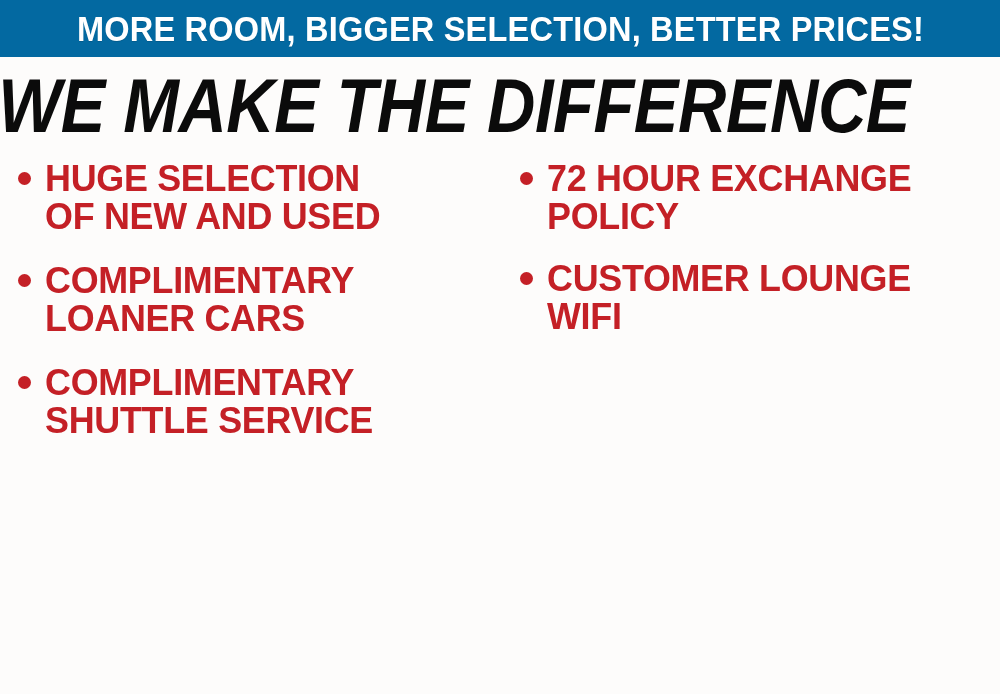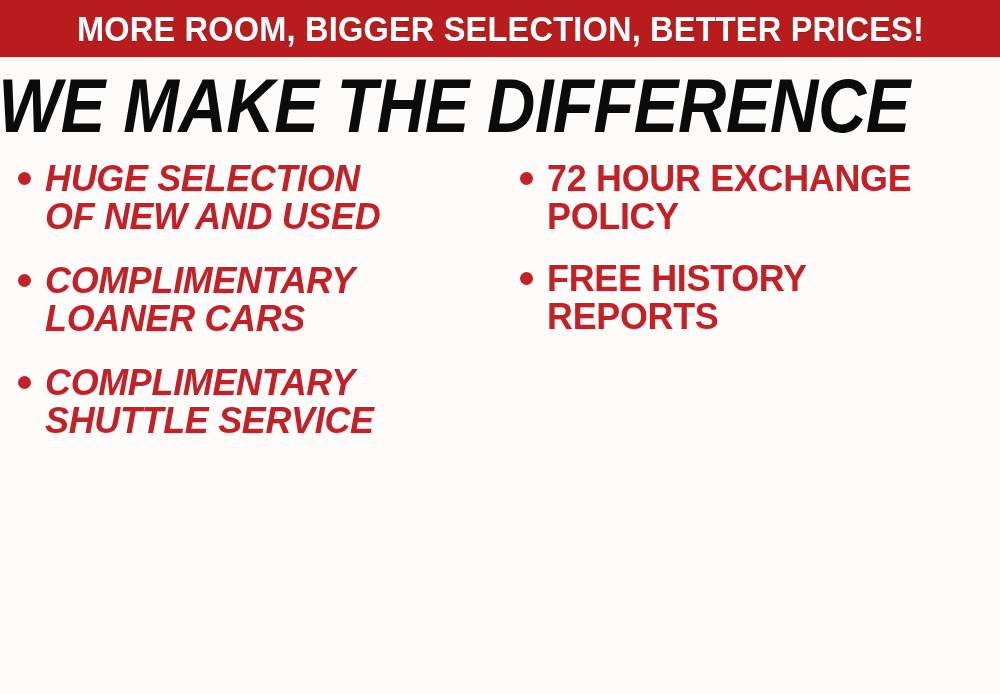--- a/index.html
+++ b/index.html
@@ -16,21 +16,21 @@
     position: relative;
   }
 
   
   .banner {
     position: absolute;
     top: 0;
     left: 0;
     width: 1000px;
     height: 57px;
-    background: #b91c1c;
+    background: #0369a1;
     display: flex;
     align-items: center;
     justify-content: center;
     box-sizing: border-box;
   }
   .banner-text {
     color: #ffffff;
     font-family: "Liberation Sans", sans-serif;
     font-weight: bold;
     font-size: 35px;
@@ -76,21 +76,20 @@
     display: flex;
     align-items: flex-start;
   }
   .col {
     box-sizing: border-box;
   }
   .col-left {
     width: 500px;
     padding-left: 18px;
     padding-right: 6px;
-    font-style: italic;
   }
   .col-right {
     width: 500px;
     padding-left: 20px;
   }
 
   .bullet-item {
     display: flex;
     align-items: flex-start;
     margin-bottom: 26px;
@@ -168,26 +167,26 @@
 
     <div class="bullet-item">
       <span class="bullet-dot"></span>
       <span class="bullet-text">
         <span>72 HOUR EXCHANGE</span>
         <span class="l2">POLICY</span>
       </span>
     </div>
 
 
+    <div class="bullet-item">
+      <span class="bullet-dot"></span>
+      <span class="bullet-text">
+        <span>CUSTOMER LOUNGE</span>
+        <span class="l2">WIFI</span>
+      </span>
+    </div>
 
 
 
-    <div class="bullet-item">
-      <span class="bullet-dot"></span>
-      <span class="bullet-text">
-        <span>FREE HISTORY</span>
-        <span class="l2">REPORTS</span>
-      </span>
-    </div>
 
   </div>
 
 </div>
 
 </body></html>

